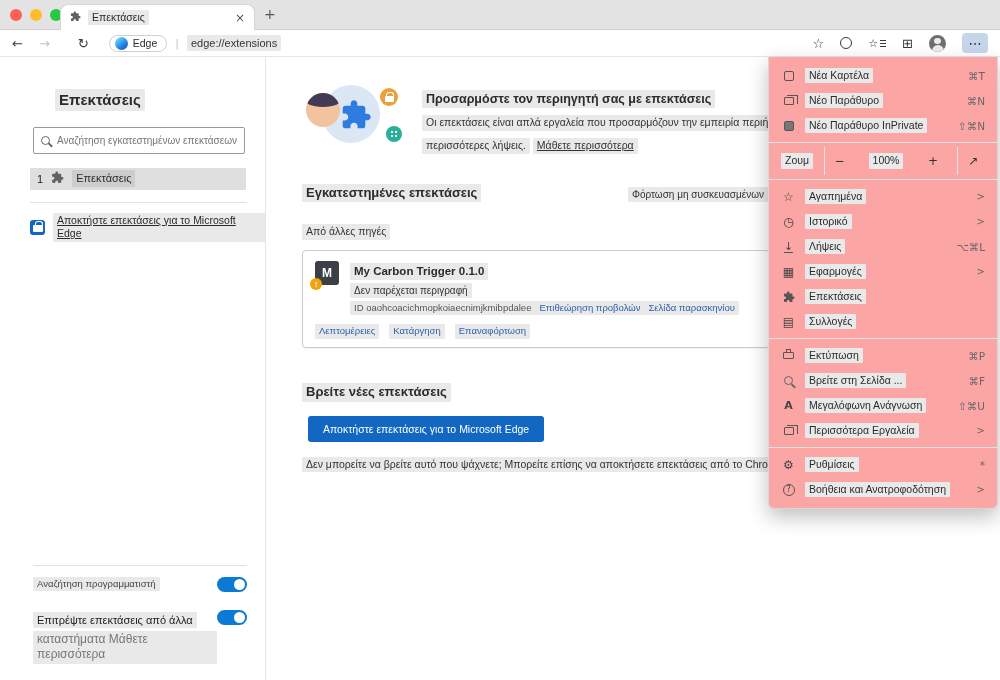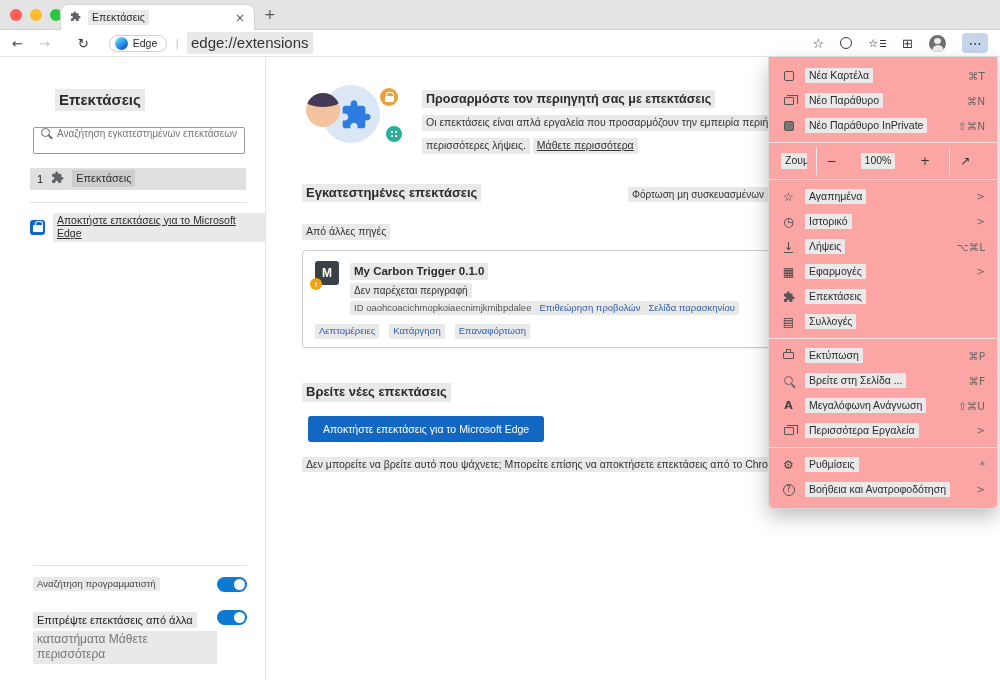--- a/index.html
+++ b/index.html
@@ -18,37 +18,37 @@
 .newtab{position:absolute;left:264px;top:6px;font-size:14px;color:#555}
 
 .navbar{height:27px;background:#fff;display:flex;align-items:center;padding:0 12px;border-bottom:1px solid #e6e6e6;position:relative;z-index:5}
 .nav-ic{font-size:13px;color:#3a3a3a;margin-right:16px}
 .nav-ic.disabled{color:#c3c3c3}
 .nav-ic.reload{margin-left:12px;margin-right:14px}
 .addr{display:flex;align-items:center;gap:8px;margin-left:6px}
 .addr-pill{display:flex;align-items:center;gap:5px;border:1px solid #cfcfcf;border-radius:11px;padding:1px 9px 1px 5px;font-size:10.5px}
 .edge-logo{width:13px;height:13px;border-radius:50%;background:linear-gradient(140deg,#6ee0f7 10%,#2a8de9 55%,#1553b8 90%);display:inline-block}
 .addr-sep{color:#c9c9c9;font-size:11px}
-.addr-url{font-size:15px;color:#333}
+.addr-url{font-size:11px;color:#333}
 .tools{margin-left:auto;display:flex;align-items:center;gap:16px;color:#3a3a3a}
 .t-star{font-size:13px}
 .ring{width:12px;height:12px;border:1.6px solid #3a3a3a;border-radius:50%;display:inline-block}
 .hub{display:flex;align-items:center;gap:2px}
 .hub-star{font-size:11px}
 .hub-lines{width:6px;height:7px;border-top:1.3px solid #3a3a3a;border-bottom:1.3px solid #3a3a3a;position:relative;display:inline-block}
 .hub-lines::after{content:"";position:absolute;top:2.3px;left:0;right:0;height:1.3px;background:#3a3a3a}
 .colx{font-size:13px}
 .avatar{width:17px;height:17px;border-radius:50%;background:#6f6f6f;position:relative;overflow:hidden;display:inline-block}
 .avatar::before{content:"";position:absolute;top:3px;left:5px;width:7px;height:6px;border-radius:50%;background:#ececec}
 .avatar::after{content:"";position:absolute;top:10.5px;left:2.5px;width:12px;height:8px;border-radius:6px 6px 0 0;background:#ececec}
 .more-btn{width:26px;height:20px;border-radius:4px;background:#c6d6ea;display:flex;align-items:center;justify-content:center;font-size:13px;color:#222}
 
 .sidebar{position:absolute;top:57px;left:0;width:266px;bottom:0;background:#fff;border-right:1px solid #e4e4e4}
 .sb-title{margin:32px 0 0 55px;font-size:15px;font-weight:bold}
-.sb-search{margin:16px 20px 0 33px;height:27px;border:1px solid #9a9a9a;border-radius:2px;display:flex;align-items:flex-start;gap:7px;padding:0 7px;background:#fff}
+.sb-search{margin:16px 20px 0 33px;height:27px;border:1px solid #9a9a9a;border-radius:2px;display:flex;align-items:center;gap:7px;padding:0 7px;background:#fff}
 .sb-input{border:none;outline:none;flex:1;font-size:10px;color:#555;font-family:"Liberation Sans",sans-serif;background:transparent}
 .ic-mag{box-sizing:border-box;width:9px;height:9px;border:1.4px solid #666;border-radius:50%;position:relative;display:inline-block;flex:none}
 .ic-mag::after{content:"";position:absolute;width:5px;height:1.5px;background:#666;transform:rotate(45deg);right:-4px;bottom:-2px}
 .sb-nav{margin-left:30px;width:216px;height:22px;display:flex;align-items:center;gap:8px;padding:0 7px;font-size:11px}
 .sb-nav.sel{background:#dfdfdf;margin-top:14px}
 .sb-nav.sel .chip{background:#cdcdcd}
 .sb-nav.sub{margin-top:2px;font-size:10.5px}
 .sb-num{font-size:11px;color:#222}
 .sb-div{border-top:1px solid #e2e2e2;margin:12px 18px 0 30px}
 .sb-get{margin:10px 0 0 30px;display:flex;align-items:center;gap:8px;font-size:10.5px}
@@ -108,21 +108,21 @@
 .msep{border-top:1px solid #e4e4e4;margin:4px 0}
 .ic-sq{width:10px;height:10px;border:1.3px solid #555;border-radius:2px;display:inline-block}
 .ic-sq.fill{background:#777}
 .ic-sq2{width:10px;height:8px;border:1.3px solid #555;border-radius:1px;position:relative;display:inline-block}
 .ic-sq2::before{content:"";position:absolute;top:-3px;left:2px;width:10px;height:8px;border-top:1.3px solid #555;border-right:1.3px solid #555}
 .ic-dl{border-bottom:1.3px solid #555;line-height:1;font-size:11px}
 .ic-print{width:11px;height:7px;border:1.2px solid #555;border-radius:1px;position:relative;display:inline-block}
 .ic-print::before{content:"";position:absolute;top:-4px;left:2px;right:2px;height:3px;border:1.2px solid #555;border-bottom:none}
 .ic-help{width:12px;height:12px;border-radius:50%;border:1.2px solid #555;font-size:8px;display:flex;align-items:center;justify-content:center}
 .ic-aloud{font-weight:bold;font-size:11px}
-.mr.zoom{height:28px;padding-right:16px}
+.mr.zoom{height:28px;padding-right:8px}
 .zbtn{width:30px;text-align:center;font-size:12px;color:#333}
 .zseg{border-left:1px solid #e6e6e6;height:28px;display:flex;align-items:center;justify-content:center}
 .zval{width:46px;text-align:center}
 .zexp{width:32px;font-size:12px;color:#333}
 </style>
 </head>
 <body>
 
 <div class="window">
 

